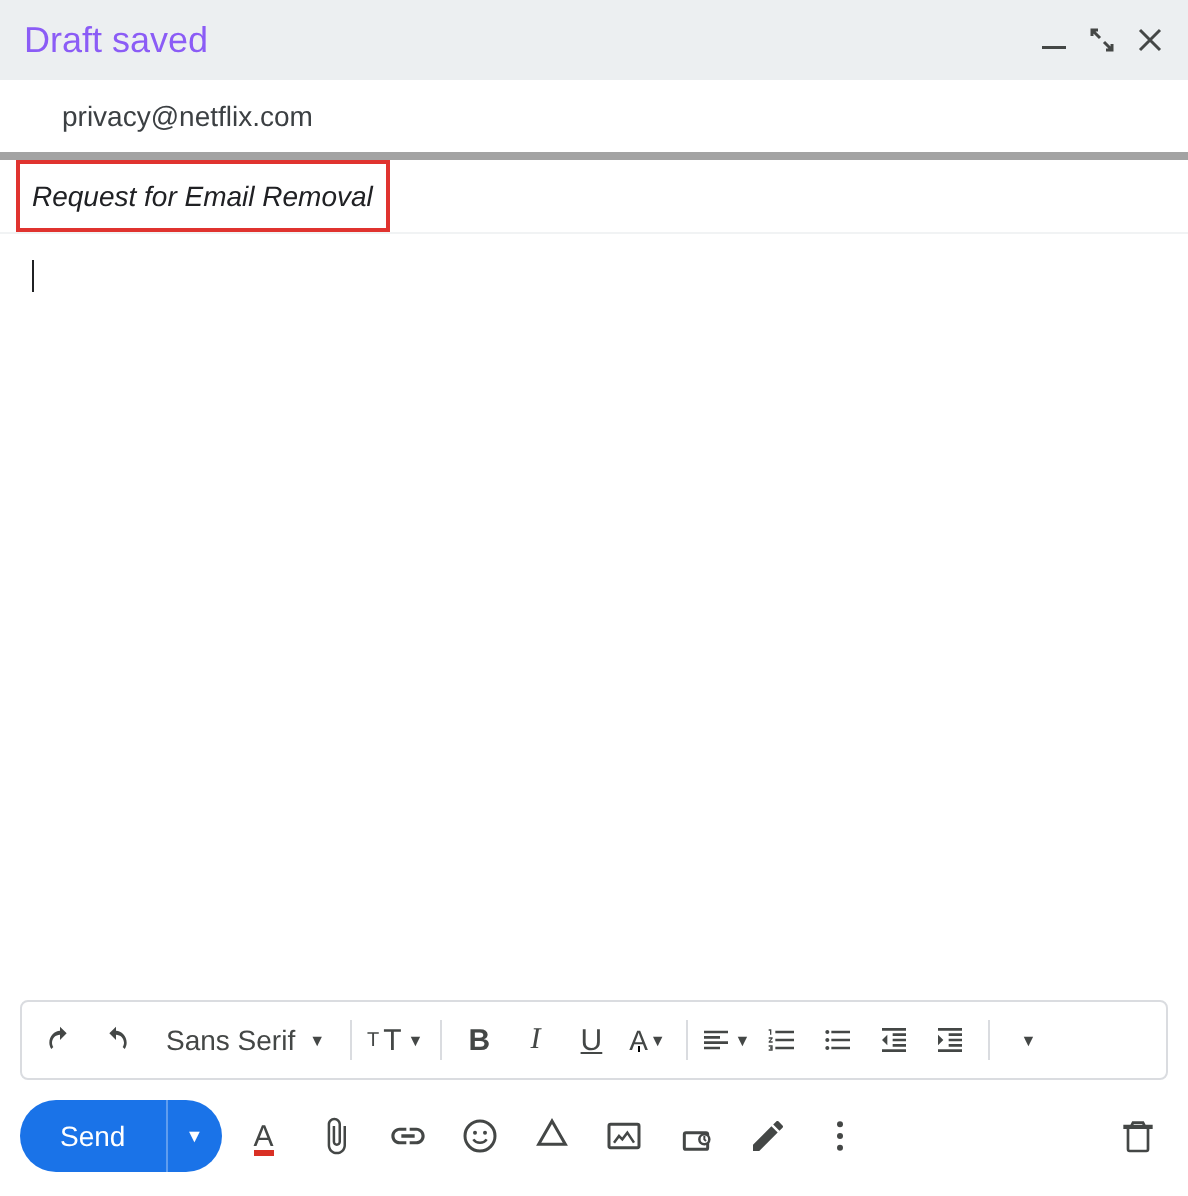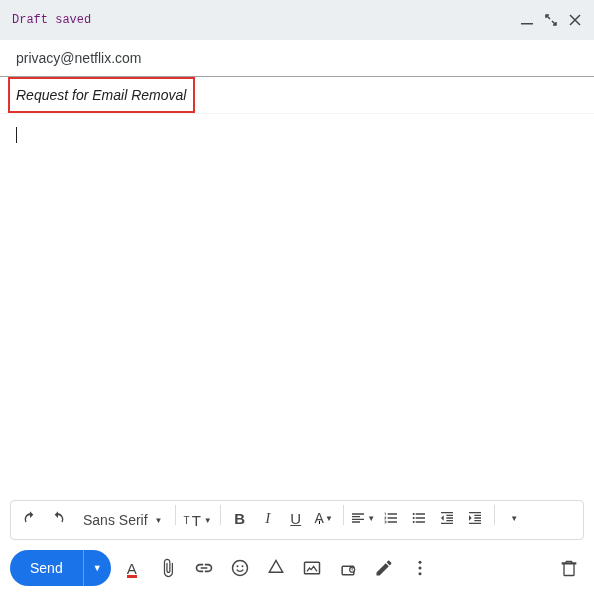--- a/index.html
+++ b/index.html
@@ -14,42 +14,41 @@
     }
     .header {
       background: #eceff1;
       display: flex;
       justify-content: space-between;
       align-items: center;
       padding: 8px 12px;
       height: 40px;
     }
     .header-title {
-      font-size: 12px;
-      color: #701a75;
-      font-family: Liberation Mono, monospace;
+      font-size: 18px;
+      color: #8b5cf6;
     }
     .header-actions {
       display: flex;
       gap: 10px;
       align-items: center;
     }
     .header-icon {
       width: 14px;
       height: 14px;
       cursor: pointer;
       display: flex;
       align-items: center;
       justify-content: center;
     }
     .to-field {
-      padding: 10px 16px;
+      padding: 10px 31px;
       font-size: 14px;
       color: #3c4043;
-      border-bottom: 1px solid #a3a3a3;
+      border-bottom: 4px solid #a3a3a3;
     }
     .subject-field {
       padding: 10px 16px;
       font-size: 14px;
       color: #202124;
       border-bottom: 1px solid #f1f3f4;
       position: relative;
       font-style: italic;
     }
     .subject-highlight {
@@ -76,20 +75,21 @@
     }
     .toolbar {
       position: absolute;
       bottom: 58px;
       left: 10px;
       right: 10px;
       border: 1px solid #dadce0;
       border-radius: 4px;
       background: #fff;
       display: flex;
+      align-items: center;
       padding: 4px 6px;
       height: 40px;
       gap: 2px;
     }
     .tool-btn {
       width: 26px;
       height: 26px;
       display: flex;
       align-items: center;
       justify-content: center;

